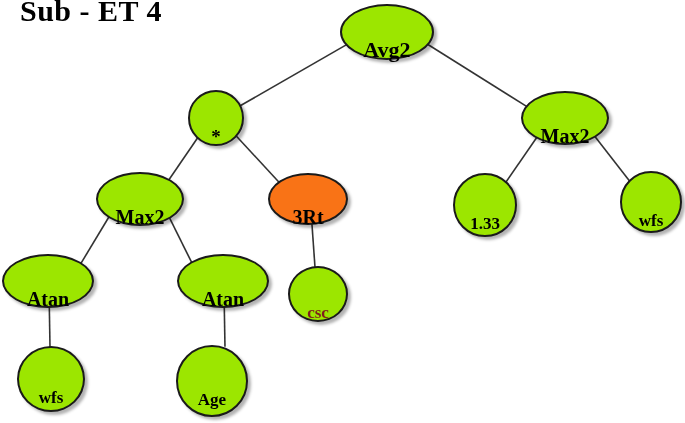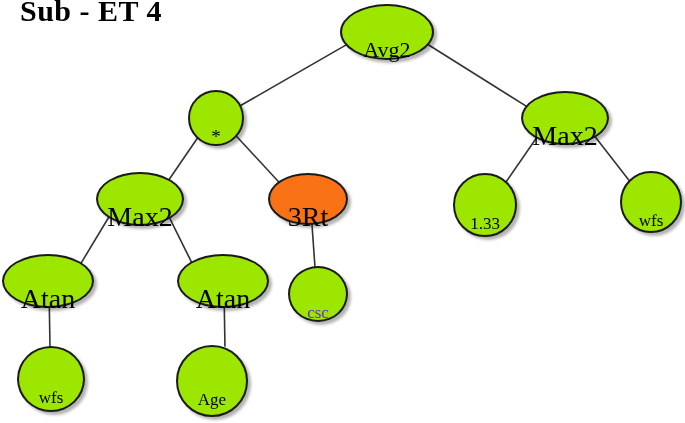--- a/index.html
+++ b/index.html
@@ -44,29 +44,29 @@
     border-radius: 50%;
     background: #9ce600;
     border: 2px solid #1a1a1a;
     box-shadow: 3px 3px 3px rgba(0,0,0,0.30);
     display: flex;
     align-items: center;
     justify-content: center;
   }
   .tree-node .node-label {
     font-family: "Liberation Serif", "DejaVu Serif", serif;
-    font-weight: normal;
+    font-weight: bold;
     color: #000000;
     line-height: 1;
     text-align: center;
     white-space: nowrap;
     margin-top: 36px;
   }
   .sz-lg .node-label { font-size: 22px; }
-  .sz-md .node-label { font-size: 28px; }
+  .sz-md .node-label { font-size: 20px; }
   .sz-sm .node-label { font-size: 17px; }
   .sz-op .node-label { font-size: 19px; }
 </style>
 </head>
 <body>
 
 <div id="diagram-root">
 
   <div id="tree-title">Sub - ET 4</div>
 
@@ -106,21 +106,21 @@
       <div class="tree-node sz-sm" style="left: 620px; top: 171px; width: 62px; height: 62px; background: rgb(156, 230, 0); border-color: rgb(26, 26, 26);">
         <span class="node-label" style="color: rgb(0, 0, 0);">wfs</span>
       </div>
       <div class="tree-node sz-md" style="left: 2px; top: 254px; width: 92px; height: 54px; background: rgb(156, 230, 0); border-color: rgb(26, 26, 26);">
         <span class="node-label" style="color: rgb(0, 0, 0);">Atan</span>
       </div>
       <div class="tree-node sz-md" style="left: 177px; top: 254px; width: 92px; height: 54px; background: rgb(156, 230, 0); border-color: rgb(26, 26, 26);">
         <span class="node-label" style="color: rgb(0, 0, 0);">Atan</span>
       </div>
       <div class="tree-node sz-sm" style="left: 288px; top: 266px; width: 60px; height: 56px; background: rgb(156, 230, 0); border-color: rgb(26, 26, 26);">
-        <span class="node-label" style="color: #6d28d9;">csc</span>
+        <span class="node-label" style="color: #7f1d1d;">csc</span>
       </div>
       <div class="tree-node sz-sm" style="left: 17px; top: 346px; width: 68px; height: 66px; background: rgb(156, 230, 0); border-color: rgb(26, 26, 26);">
         <span class="node-label" style="color: rgb(0, 0, 0);">wfs</span>
       </div>
       <div class="tree-node sz-sm" style="left: 176px; top: 345px; width: 72px; height: 72px; background: rgb(156, 230, 0); border-color: rgb(26, 26, 26);">
         <span class="node-label" style="color: rgb(0, 0, 0);">Age</span>
       </div>
     </div>
 
 </div>

